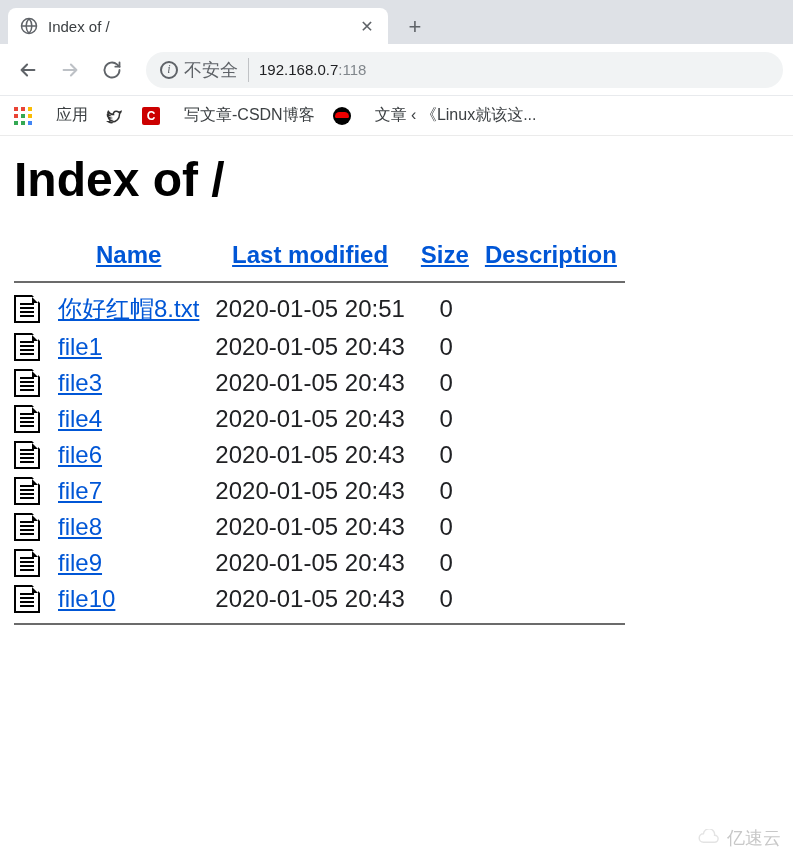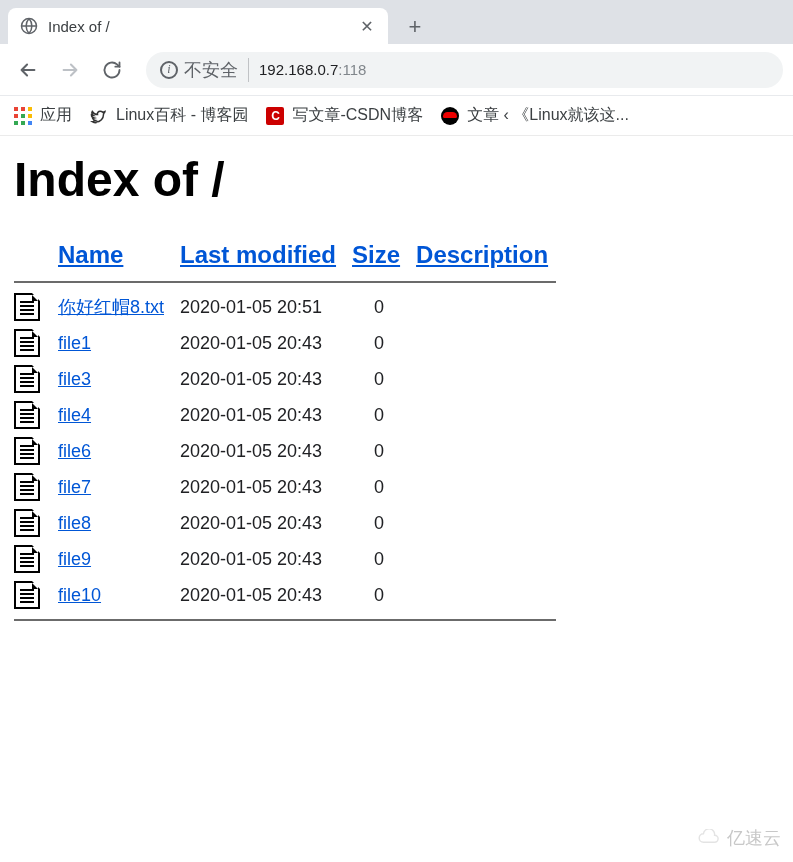--- a/index.html
+++ b/index.html
@@ -116,21 +116,21 @@
       height: 40px;
       display:flex;
       align-items:center;
       padding: 0 14px;
       gap: 18px;
       border-bottom: 1px solid #ebebeb;
     }
     .bk-item {
       display:flex;
       align-items:center;
-      gap:8px;
+      gap:24px;
       font-size: 16px;
       color:#3c4043;
       cursor:pointer;
       white-space: nowrap;
       justify-content: space-between;
     }
     .apps-icon {
       width:18px;height:18px;
       display:grid;
       grid-template-columns: repeat(3, 4px);
@@ -161,32 +161,32 @@
       font-weight: 800;
       font-family: Arial, sans-serif;
       margin-bottom: 28px;
     }
     table {
       border-collapse: collapse;
       font-size: 24px;
     }
     th {
       padding: 6px 8px;
-      text-align: left;
+      text-align: center;
     }
     th a, td a {
       color: #0056d6;
       text-decoration: underline;
       font-weight: bold;
     }
     td a { font-weight: normal; }
     td {
       padding: 4px 8px;
       vertical-align: middle;
-      font-size: 18px;
+      font-size: 24px;
       color:#202124;
     }
     .col-icon { width: 36px; padding-left:0; }
     .col-name { }
     .col-date { white-space: nowrap; }
     .col-size { text-align: right; padding-right: 24px; }
     .hr-row td { padding:0; }
     .hr-row hr { border:none; border-top:2px solid #6b6b6b; margin:6px 0;}
     .file-icon {
       width: 26px;
@@ -289,21 +289,20 @@
         <span></span>
     </span>
     <span>应用</span>
   </div>
   <div class="bk-item">
     <span class="favicon">
       <svg viewBox="0 0 24 24" width="18" height="18" fill="none" stroke="#333" stroke-width="2" stroke-linecap="round">
           <path d="M8 20c6 0 10-5 10-10V9c1-.7 1.8-1.6 2-3-1 .5-2 .8-3 .9C16 6 15 5.5 13.5 5.5 11 5.5 9.5 8 10 10 7 10 4.5 8.5 3 6c-1 2 0 4.3 1.5 5.3-1 0-1.7-.3-2.5-.7 0 2 1.4 3.8 3.5 4.2-.6.2-1.3.2-2 .1.6 1.8 2.2 3 4 3.1C6 19 4.5 19.5 3 19.5c1.6 1 3.3 1.5 5 1.5"></path>
         </svg>
     </span>
-    <span>Linux百科 - 博客园</span>
   </div>
   <div class="bk-item">
     <span class="c-box">C</span>
     <span>写文章-CSDN博客</span>
   </div>
   <div class="bk-item">
     <span class="redhat"></span>
     <span>文章 ‹ 《Linux就该这...</span>
   </div>
 </div>

